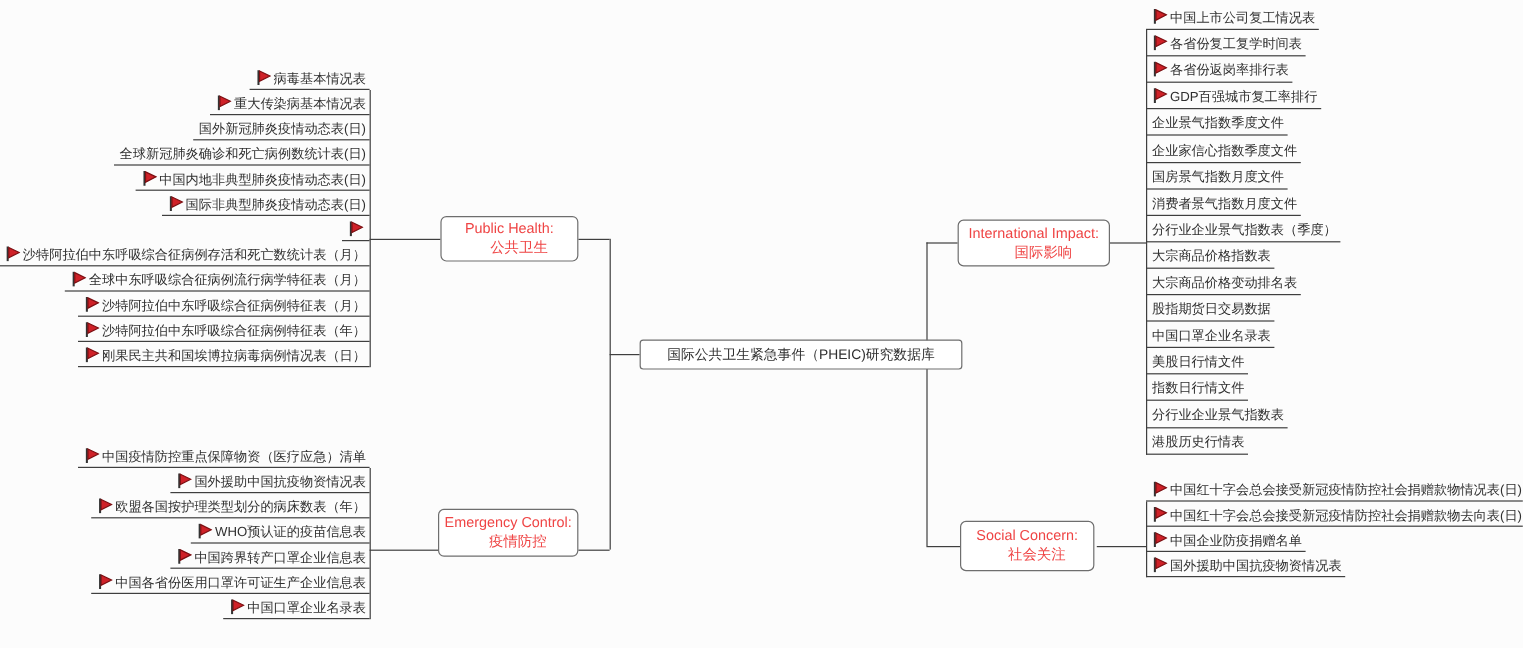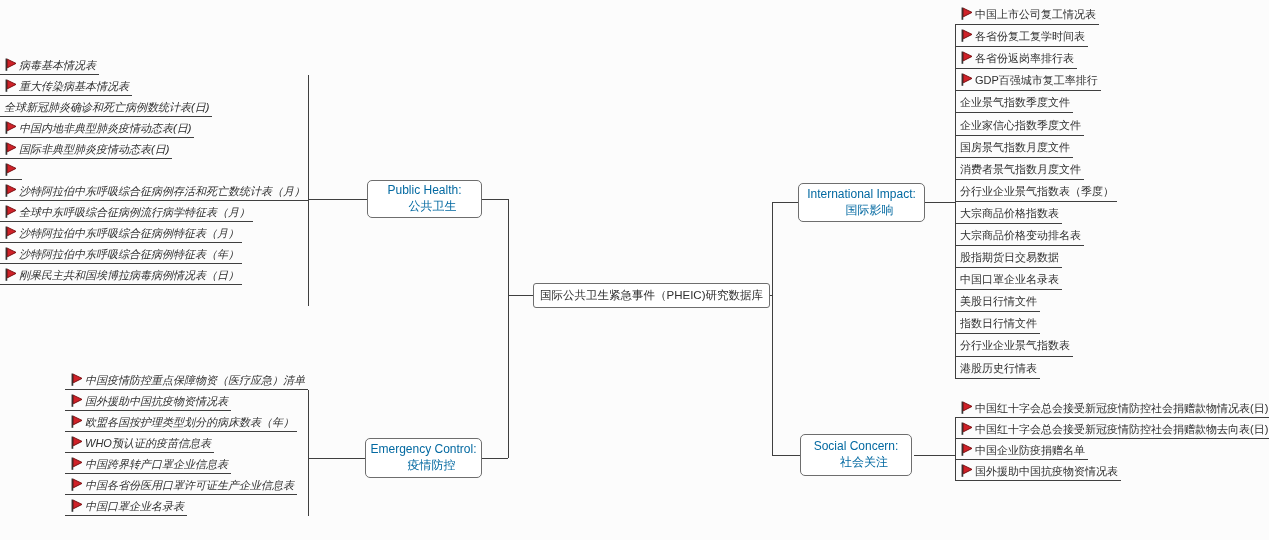--- a/index.html
+++ b/index.html
@@ -12,34 +12,34 @@
   .canvas{position:absolute;left:0;top:0;width:1269px;height:540px;}
 
   
   .hline{position:absolute;height:0;border-top:1px solid #3f3f3f;}
   .vline{position:absolute;width:0;border-left:1px solid #3f3f3f;}
 
   
   .node{
     position:absolute;background:#fff;border:1px solid #6e6e6e;border-radius:5px;
     display:flex;flex-direction:column;justify-content:center;align-items:center;
-    text-align:center;line-height:1.3;font-size:12px;color:#0369a1;
+    text-align:center;line-height:1.3;font-size:12px;color:#ef4444;
     box-sizing:border-box;
   }
   .node .en{white-space:nowrap;}
   .node .zh{white-space:nowrap;margin-left:16px;}
   .root-node{
     position:absolute;background:#fff;border:1px solid #6e6e6e;border-radius:3px;
     display:flex;align-items:center;justify-content:center;
-    font-size:11.5px;white-space:nowrap;padding:0 6px;box-sizing:border-box;
+    font-size:11.5px;white-space:nowrap;padding:0 22px;box-sizing:border-box;
   }
 
   
   .leaf-group{position:absolute;display:flex;flex-direction:column;}
-  .leaf-group.side-left{align-items:flex-start;font-style:italic;}
+  .leaf-group.side-left{align-items:flex-end;}
   .leaf-group.side-right{align-items:flex-start;}
   .leaf{
     display:flex;align-items:center;box-sizing:border-box;
     height:21px;border-bottom:1px solid #3f3f3f;
     font-size:11px;white-space:nowrap;color:#2f2f2f;
     padding:0 3px 0 5px;
   }
   .group-intl .leaf{height:22.1px;}
   .leaf .flag{display:inline-flex;align-items:center;margin-right:2px;flex:0 0 auto;}
   .leaf .leaf-label{display:inline-block;padding-top:2px;}
@@ -78,21 +78,21 @@
   <div class="vline" style="left:955px;top:25px;height:354px;"></div>
   <div class="vline" style="left:955px;top:418px;height:63px;"></div>
 
   <div class="root-node" style="left:533px;top:283px;height:25px;">国际公共卫生紧急事件（PHEIC)研究数据库</div>
 
   <div class="node" style="left:367px;top:180px;width:115px;height:38px;">
     <span class="en">Public Health:</span>
     <span class="zh">公共卫生</span>
   </div>
 
-  <div class="node" style="left:365px;top:438px;width:117px;height:40px;">
+  <div class="node" style="left:365px;top:424px;width:117px;height:40px;">
     <span class="en">Emergency Control:</span>
     <span class="zh">疫情防控</span>
   </div>
 
   <div class="node" style="left:798px;top:183px;width:127px;height:39px;">
     <span class="en">International Impact:</span>
     <span class="zh">国际影响</span>
   </div>
 
   <div class="node" style="left:800px;top:434px;width:112px;height:42px;">
@@ -113,20 +113,23 @@
       <div class="leaf">
         <span class="flag">
           <svg width="13" height="13" viewBox="0 0 13 13">
             <line x1="2.4" y1="0.5" x2="2.4" y2="12.8" stroke="#333" stroke-width="1.7"></line>
             <path d="M3.3 1.2 L12 5.4 L3.3 9.8 Z" fill="#cf2128" stroke="#7d0f12" stroke-width="1"></path>
           </svg>
         </span>
         <span class="leaf-label">重大传染病基本情况表</span>
       </div>
       <div class="leaf">
+        <span class="leaf-label">国外新冠肺炎疫情动态表(日)</span>
+      </div>
+      <div class="leaf">
         <span class="leaf-label">全球新冠肺炎确诊和死亡病例数统计表(日)</span>
       </div>
       <div class="leaf">
         <span class="flag">
           <svg width="13" height="13" viewBox="0 0 13 13">
             <line x1="2.4" y1="0.5" x2="2.4" y2="12.8" stroke="#333" stroke-width="1.7"></line>
             <path d="M3.3 1.2 L12 5.4 L3.3 9.8 Z" fill="#cf2128" stroke="#7d0f12" stroke-width="1"></path>
           </svg>
         </span>
         <span class="leaf-label">中国内地非典型肺炎疫情动态表(日)</span>

